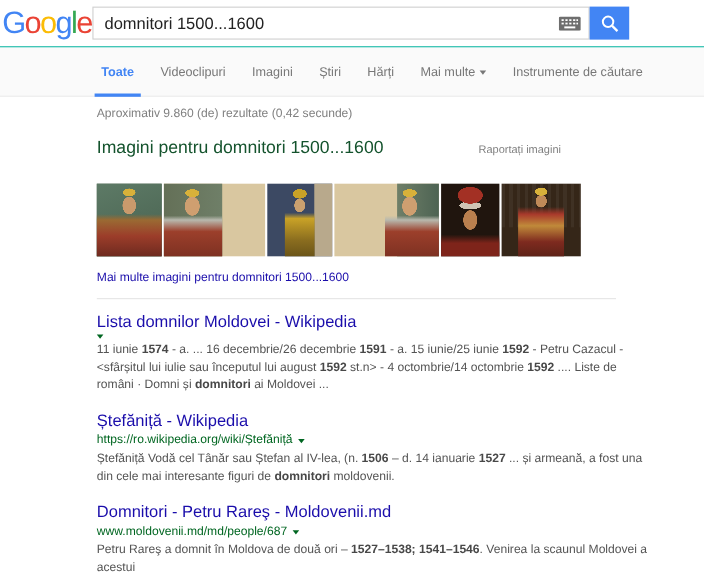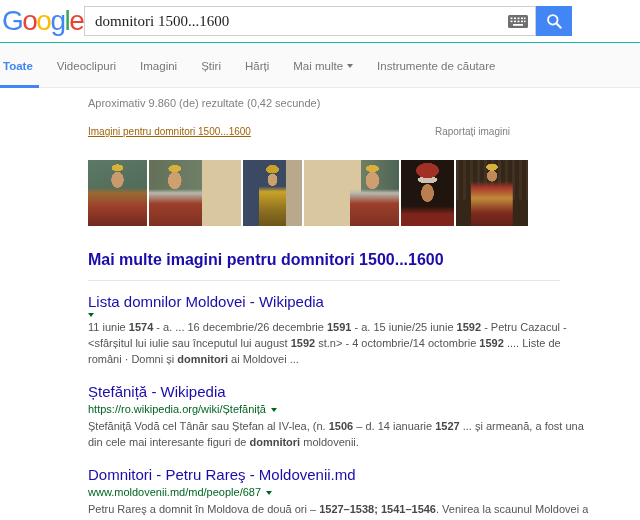--- a/index.html
+++ b/index.html
@@ -13,49 +13,49 @@
   .header { position:relative; height:43px; background:#fff; border-bottom:1px solid #14b8a6; }
   .logo { position:absolute; left:2px; top:5px; font-size:28px; letter-spacing:-1.5px; cursor:pointer; }
   .logo span { font-weight:normal; }
 
   .search-box {
     position:absolute; left:84px; top:6px; width:452px; height:30px;
     border:1px solid #cfcfcf; background:#fff; display:flex; align-items:center;
   }
   .search-input {
     flex:1; border:none; outline:none; height:100%; padding:0 8px 0 10px;
-    font-family:Liberation Serif, serif; font-size:15px; color:#222; background:transparent;
+    font-family:Liberation Sans, sans-serif; font-size:15px; color:#222; background:transparent;
   }
   .kbd-btn { width:26px; height:20px; display:flex; align-items:center; justify-content:center; cursor:pointer; margin-right:4px; }
   .search-btn {
     position:absolute; left:536px; top:6px; width:36px; height:30px;
     background:#4285f4; border:none; cursor:pointer; display:flex; align-items:center; justify-content:center;
   }
 
   
   .tabbar {
     height:45px; background:#fafafa; border-bottom:1px solid #ebebeb;
-    display:flex; align-items:center; padding-top:2px;
+    display:flex; align-items:center; padding-left:89px; padding-top:2px;
   }
   .tab {
     position:relative; font-size:11.5px; color:#777; margin-right:18px; padding:14px 3px;
     cursor:pointer; white-space:nowrap; display:flex; align-items:center; gap:4px;
   }
   .tab.active { color:#4285f4; font-weight:bold; }
   .tab.active::after {
     content:""; position:absolute; left:-3px; right:-3px; bottom:-2px; height:3px; background:#4285f4;
   }
   .tri { width:0; height:0; border-left:3.5px solid transparent; border-right:3.5px solid transparent; border-top:4px solid #777; display:inline-block; }
 
   
   .content { padding-left:88px; }
   .stats { margin-top:9px; font-size:11px; color:#808080; }
 
   .img-head-row { width:422px; margin-top:17px; display:flex; justify-content:space-between; align-items:baseline; }
-  .img-heading { font-size:10px; color:#a16207; cursor:pointer;text-decoration:underline; }
+  .img-heading { font-size:16px; color:#14532d; cursor:pointer; }
   .report-link { font-size:10px; color:#808080; cursor:pointer; }
 
   .thumbs { margin-top:23px; display:flex; gap:2px; height:66px; }
   .thumb { height:66px; flex:none; cursor:pointer; background-repeat:no-repeat; }
   .t1 { width:59px;
     background-color:#51664f;
     background-image:
       radial-gradient(ellipse 8px 5px at 50% 12%, #d8b13a 70%, rgba(0,0,0,0) 72%),
       radial-gradient(ellipse 10px 13px at 50% 30%, #c99a6c 60%, rgba(0,0,0,0) 63%),
       linear-gradient(180deg, rgba(0,0,0,0) 42%, #9a6a33 50%, #9c3d2a 72%, #6e2a1f 100%),
@@ -103,21 +103,21 @@
     background-color:#352618;
     background-image:
       radial-gradient(ellipse 8px 5px at 50% 11%, #d8b13a 70%, rgba(0,0,0,0) 72%),
       radial-gradient(ellipse 8px 9px at 50% 24%, #c08a58 62%, rgba(0,0,0,0) 65%),
       linear-gradient(180deg, rgba(0,0,0,0) 32%, #a8392b 42%, #c08a3a 58%, #7e2a1f 80%, #5e2218 100%),
       repeating-linear-gradient(90deg, rgba(255,255,255,0.05) 0 3px, rgba(0,0,0,0) 3px 7px);
     background-size:100% 100%, 100% 100%, 58% 100%, 100% 60%;
     background-position:0 0, 0 0, 50% 0, 0 0;
   }
 
-  .more-link { margin-top:25px; font-size:16px; color:#1a0dab; cursor:pointer; display:inline-block;font-weight:bold; }
+  .more-link { margin-top:13px; font-size:11px; color:#1a0dab; cursor:pointer; display:inline-block; }
   .divider { width:472px; border-top:1px solid #e5e5e5; margin-top:11px; }
 
   .results { margin-top:12px; }
   .result { margin-bottom:16px; width:505px; }
   .r-title { font-size:15px; line-height:17px; color:#1a0dab; cursor:pointer; display:inline-block; }
   .r-url { margin-top:2px; font-size:11px; line-height:13px; color:#006621; display:flex; align-items:center; gap:5px; }
   .r-url .tri { border-top-color:#006621; cursor:pointer; }
   .r-snippet { margin-top:2px; font-size:11px; line-height:16px; color:#545454; }
   .r-snippet b { color:#484848; }
 </style>

